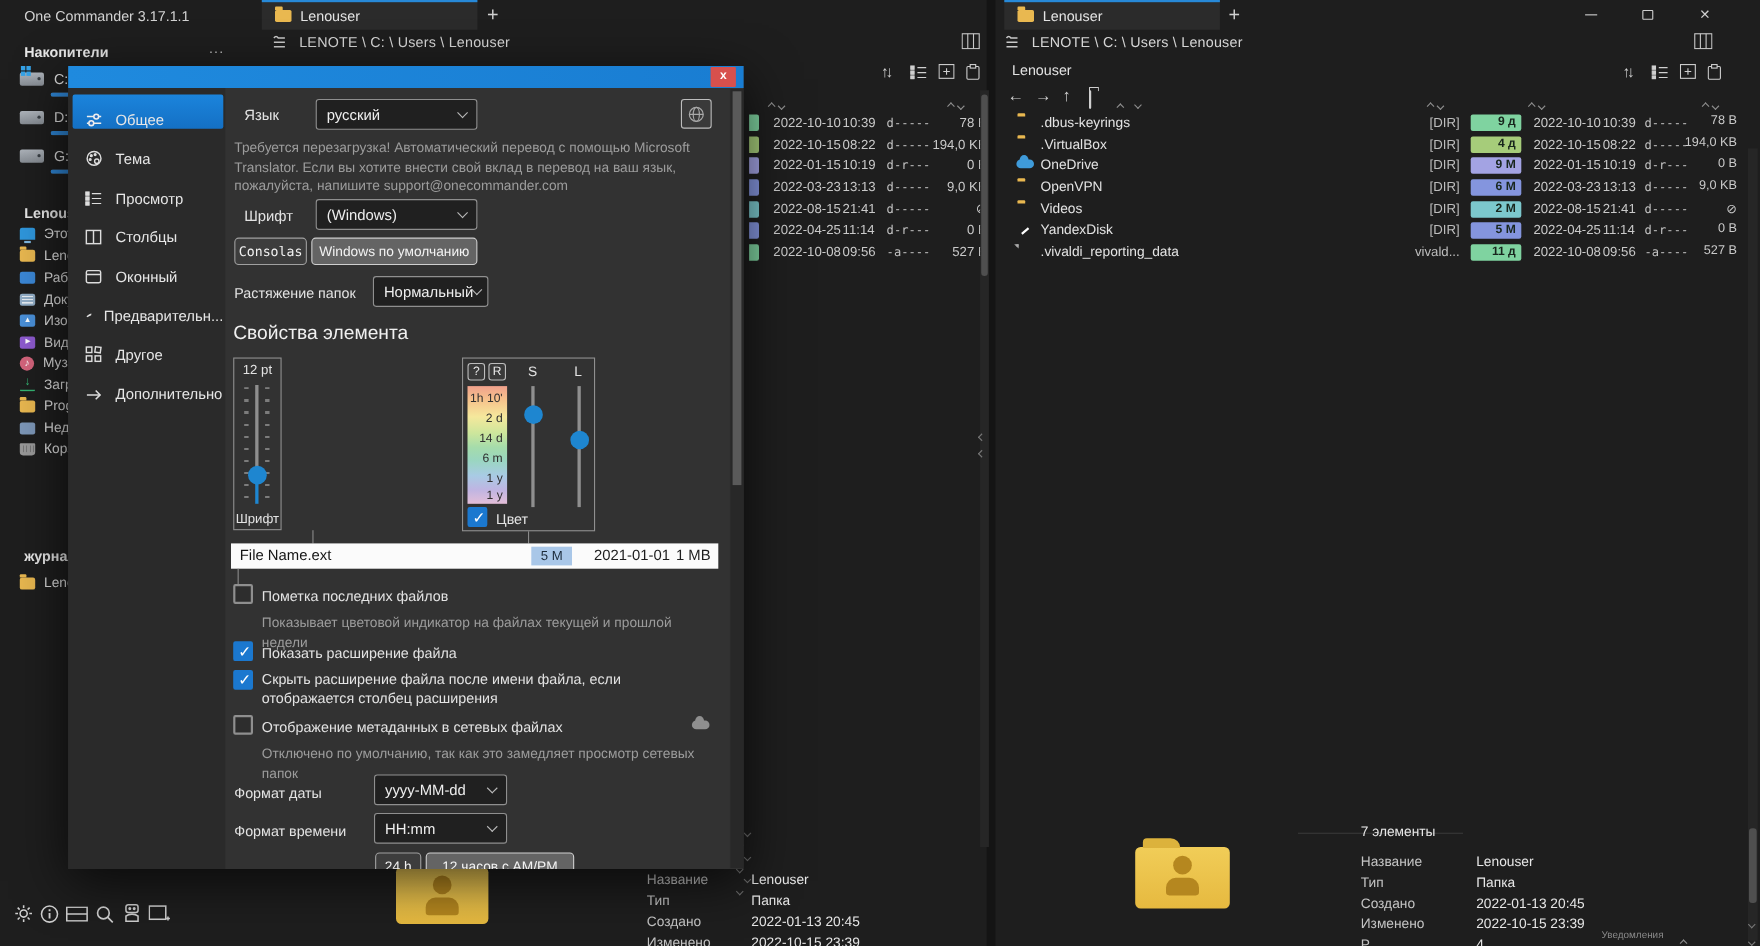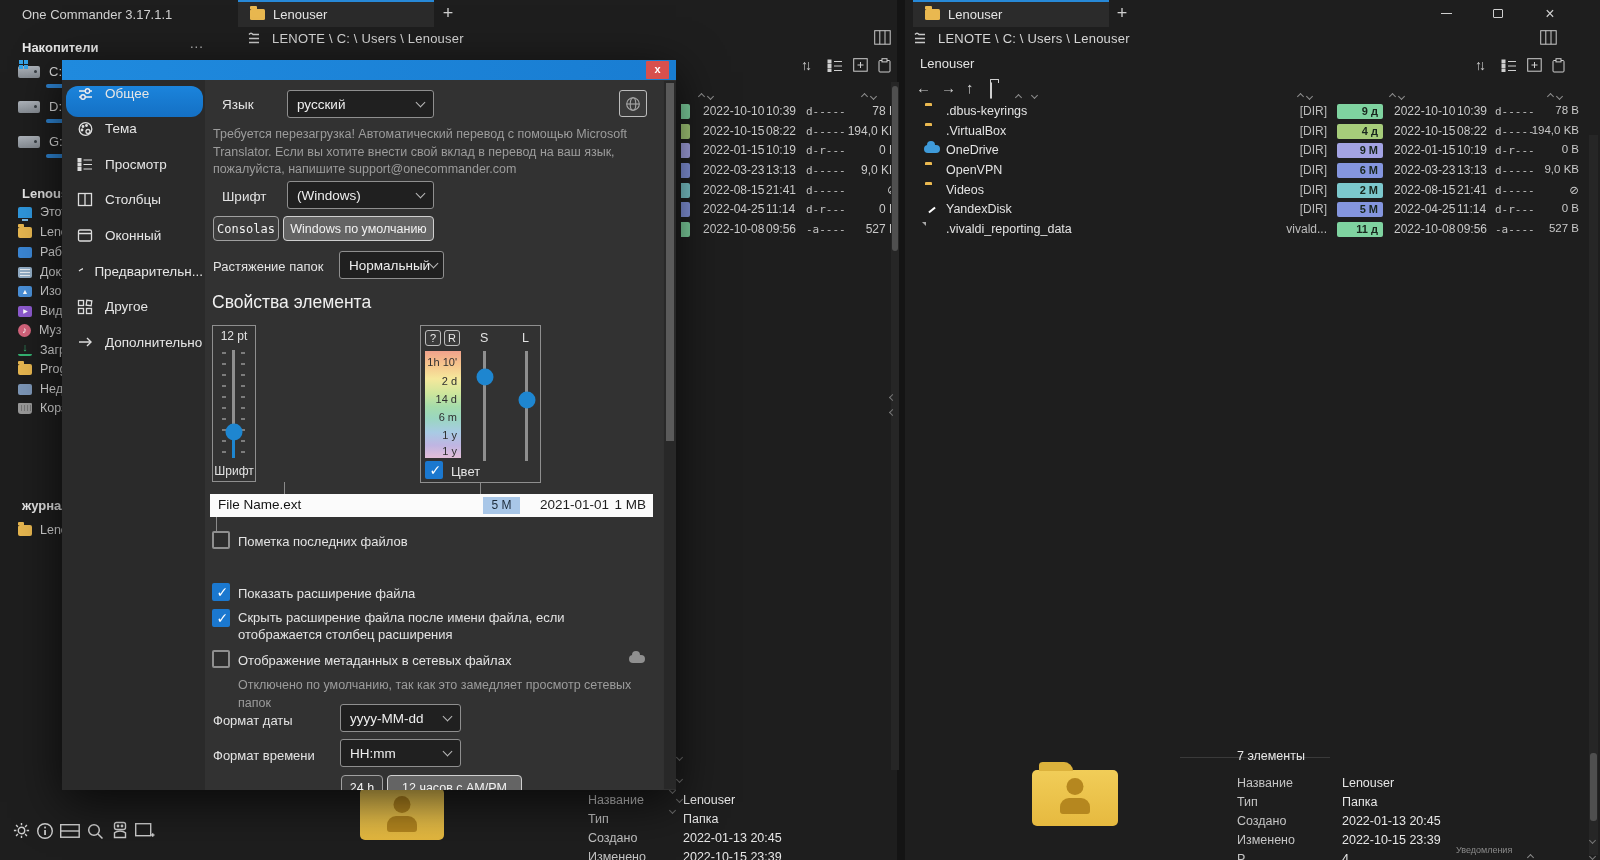--- a/index.html
+++ b/index.html
@@ -69,21 +69,21 @@
 .bigfold{position:absolute;background:linear-gradient(#f1cd58,#e6b93f);border-radius:5px}
 .bigfold::before{content:"";position:absolute;top:-8px;left:7px;width:34px;height:9px;background:#dcb23c;border-radius:4px 10px 0 0}
 .person{position:absolute;left:50%;top:8px;transform:translateX(-50%);width:30px;height:40px}
 .person::before{content:"";position:absolute;left:50%;transform:translateX(-50%);top:0;width:17px;height:17px;border-radius:50%;background:#b5871f}
 .person::after{content:"";position:absolute;left:0;top:20px;width:30px;height:16px;border-radius:9px 9px 3px 3px;background:#b5871f}
 
 .dlg{position:absolute;left:62px;top:60px;width:614px;height:730px;background:#313131;box-shadow:0 12px 45px rgba(0,0,0,.7)}
 .dlg-title{position:absolute;left:0;top:0;right:0;height:20px;background:linear-gradient(90deg,#1f8ade,#197dd2)}
 .dlg-close{position:absolute;right:7px;top:1px;width:23px;height:18px;background:#d8504d;color:#fff;font-size:11px;font-weight:bold;text-align:center;line-height:17px;border-radius:1px}
 .dlg-nav{position:absolute;left:0;top:20px;bottom:0;width:143px;background:#2a2a2a;overflow:hidden}
-.nav-item{position:absolute;left:4px;width:137px;height:31px;display:flex;align-items:flex-start;gap:11px;padding-left:11px;color:#e6e6e6;font-size:13.5px;border-radius:12px;white-space:nowrap;overflow:hidden}
+.nav-item{position:absolute;left:4px;width:137px;height:31px;display:flex;align-items:flex-end;gap:11px;padding-left:11px;color:#e6e6e6;font-size:13.5px;border-radius:2px;white-space:nowrap;overflow:hidden}
 .nav-item.checked{background:linear-gradient(180deg,#1b84dc,#1470c4)}
 .dlg-body{position:absolute;left:143px;top:20px;right:13px;bottom:0;background:#323232;overflow:hidden}
 .dlg-sb{position:absolute;right:0;top:21px;bottom:1px;width:12px;background:#282828}
 .dlg-sb .th{position:absolute;left:2px;top:2px;width:8px;height:358px;background:#5a5a5a}
 .lbl{position:absolute;color:#e3e3e3;font-size:13.5px;white-space:nowrap}
 .hint{position:absolute;color:#9c9c9c;font-size:12.5px;line-height:17.5px}
 .dd{position:absolute;background:#202020;border:1px solid #8f8f8f;border-radius:3px;color:#eee;display:flex;align-items:center;justify-content:space-between;padding:0 9px;font-size:13.5px;height:28px}
 .dchev{width:7px;height:7px;border-right:1.7px solid #b9b9b9;border-bottom:1.7px solid #b9b9b9;transform:rotate(45deg);margin-top:-4px;flex:0 0 auto}
 .btn{position:absolute;background:#3d3d3d;border:1px solid #a0a0a0;border-radius:4px;color:#f2f2f2;font-size:12.5px;display:flex;align-items:center;justify-content:center;white-space:nowrap}
 .btn.mono{font-family:"DejaVu Sans Mono","Liberation Mono",monospace;font-size:12px}
@@ -694,20 +694,21 @@
       <div class="preview" style="left:5px;top:414px;width:443px;height:23px">
         <span class="abs" style="left:8px;top:3px">File Name.ext</span>
         <span class="pv-badge" style="left:273px;top:3px;width:37px;height:17px;line-height:17px">5 M</span>
         <span class="abs" style="left:330px;top:3px;color:#1d1d1d">2021-01-01</span>
         <span class="abs" style="left:398px;top:3px;width:38px;text-align:right;color:#1d1d1d">1 MB</span>
       </div>
       <div class="conn" style="left:11px;top:437px;height:14px"></div>
 
       <div class="cb" style="left:7px;top:451px"></div>
       <div class="cb-lbl" style="left:33px;top:453px">Пометка последних файлов</div>
+      <div class="hint" style="left:33px;top:478px;width:410px">Показывает цветовой индикатор на файлах текущей и прошлой недели</div>
 
       <div class="cb checked-src checked" style="left:7px;top:503px"></div>
       <div class="cb-lbl" style="left:33px;top:505px">Показать расширение файла</div>
 
       <div class="cb checked" style="left:7px;top:529px"></div>
       <div class="cb-lbl" style="left:33px;top:529px;width:385px">Скрыть расширение файла после имени файла, если отображается столбец расширения</div>
 
       <div class="cb" style="left:7px;top:570px"></div>
       <div class="cb-lbl" style="left:33px;top:572px">Отображение метаданных в сетевых файлах</div>
       <div class="cloud" style="left:424px;top:575px"></div>

